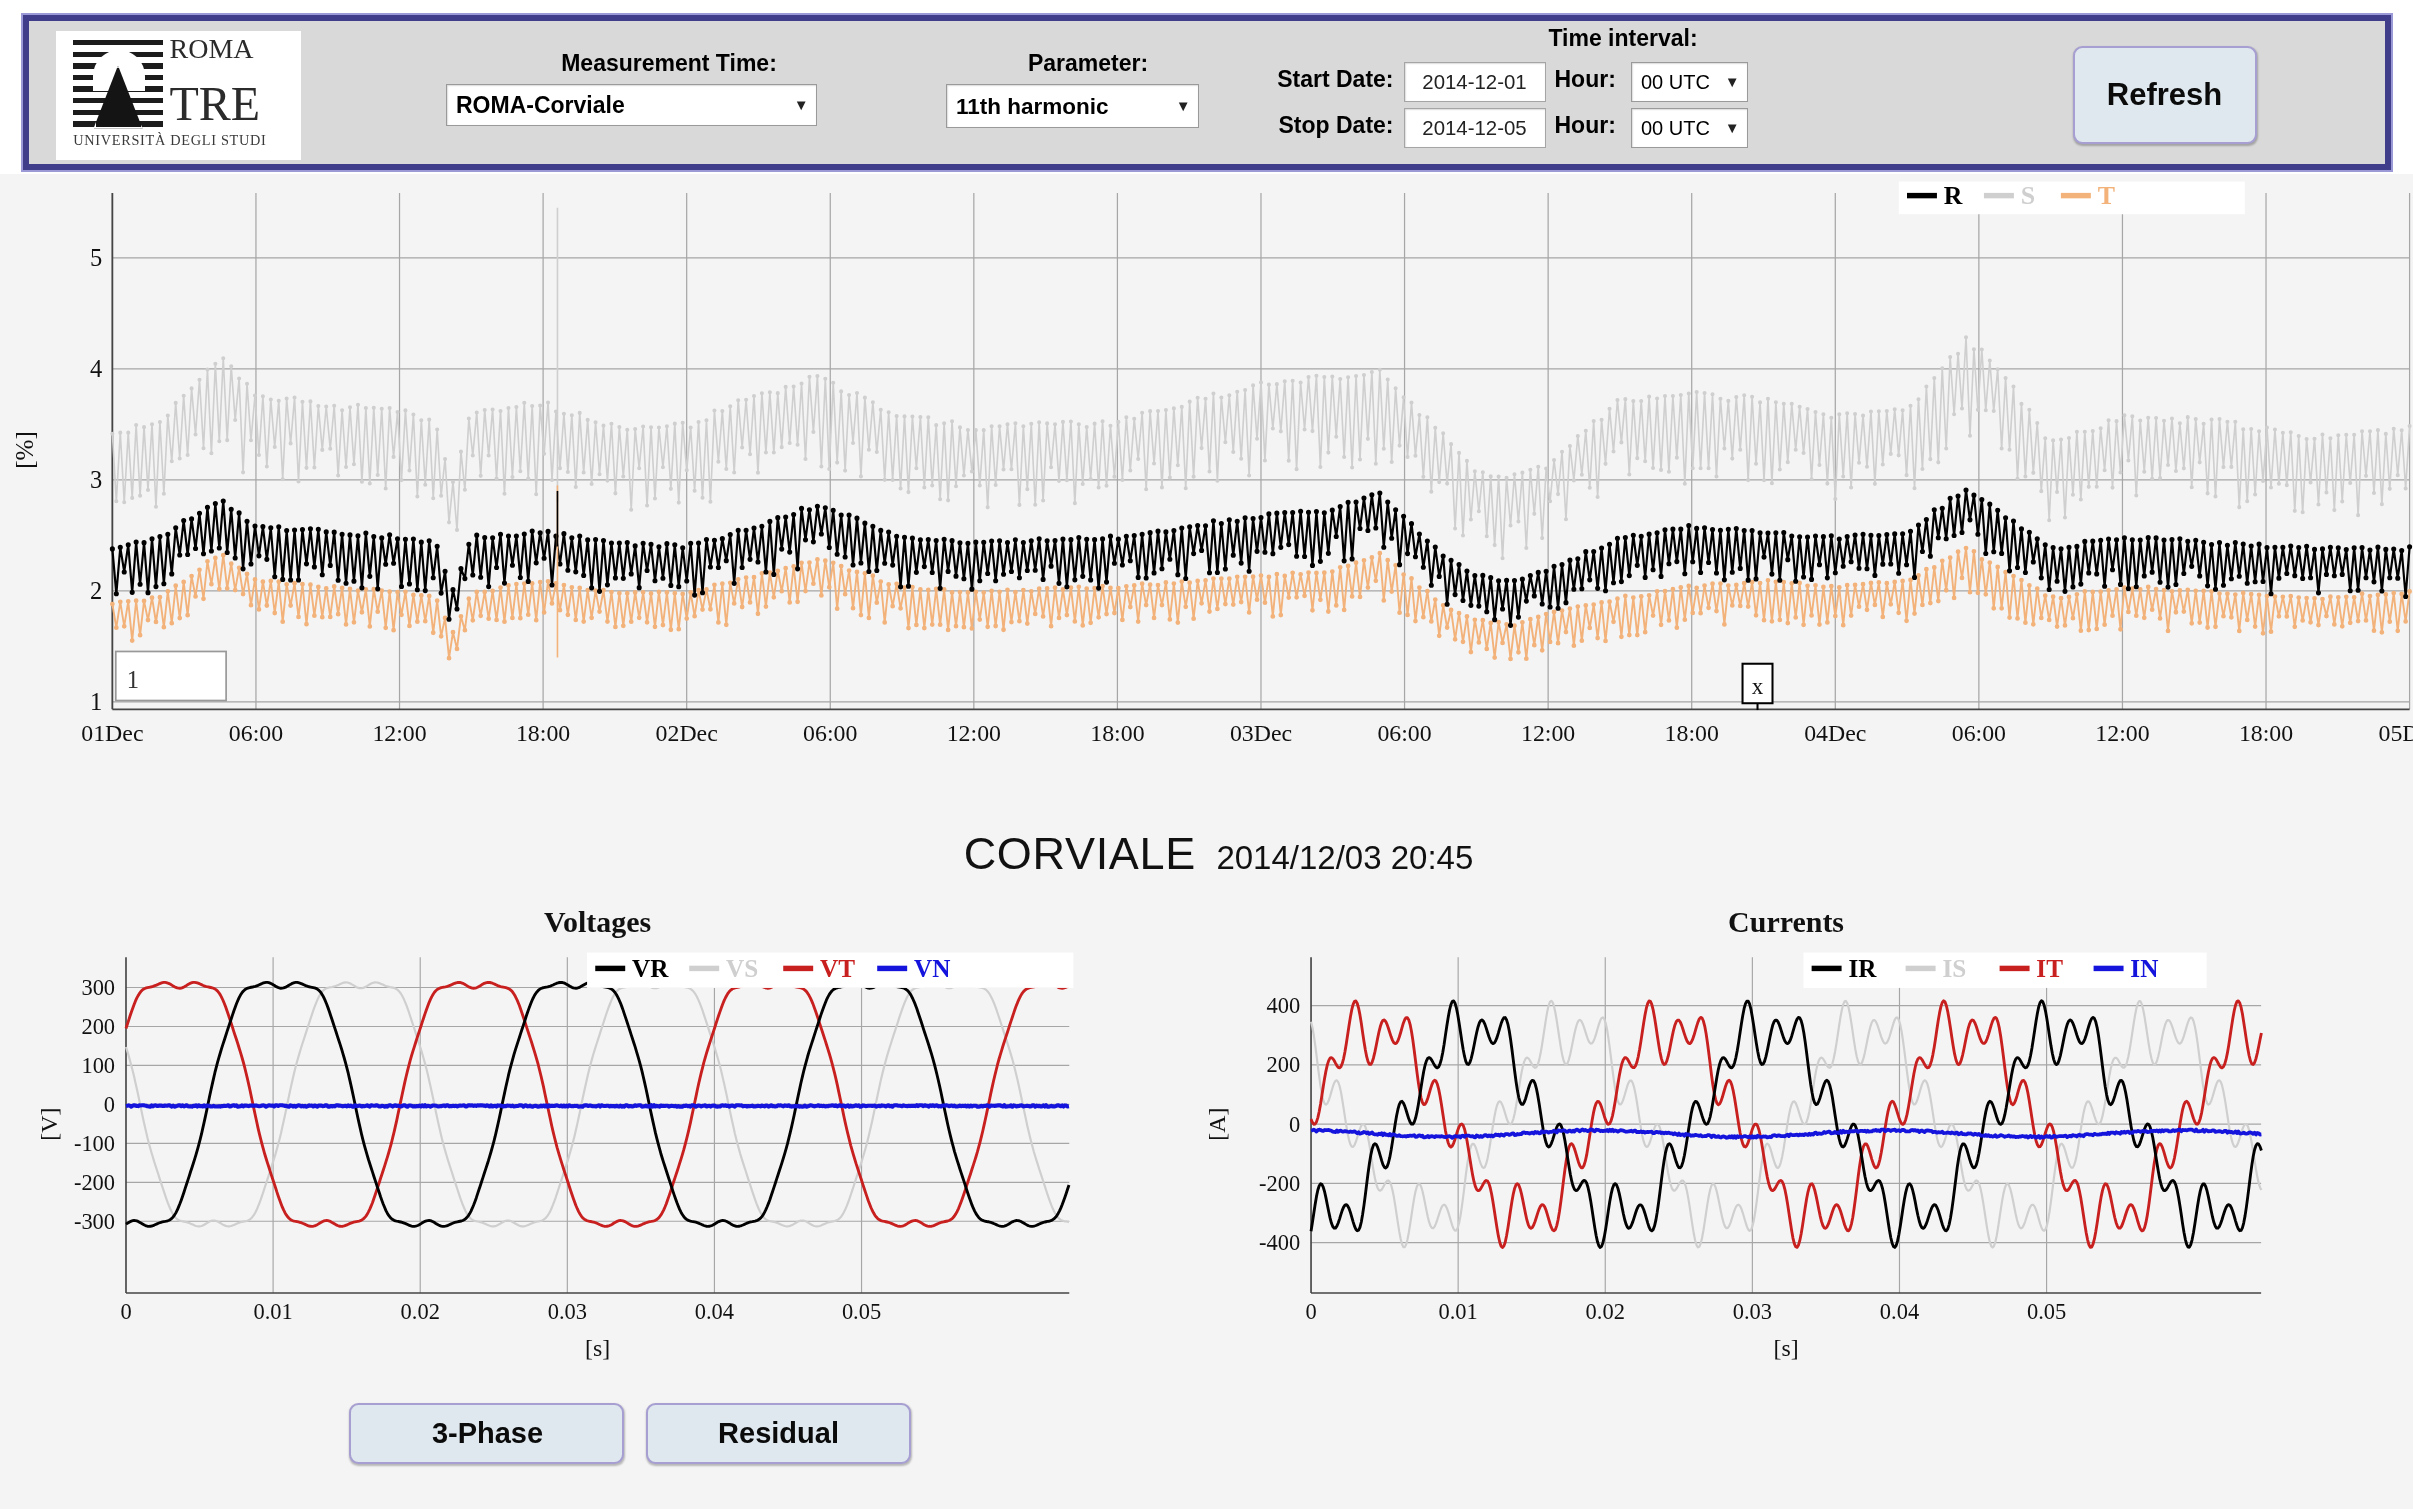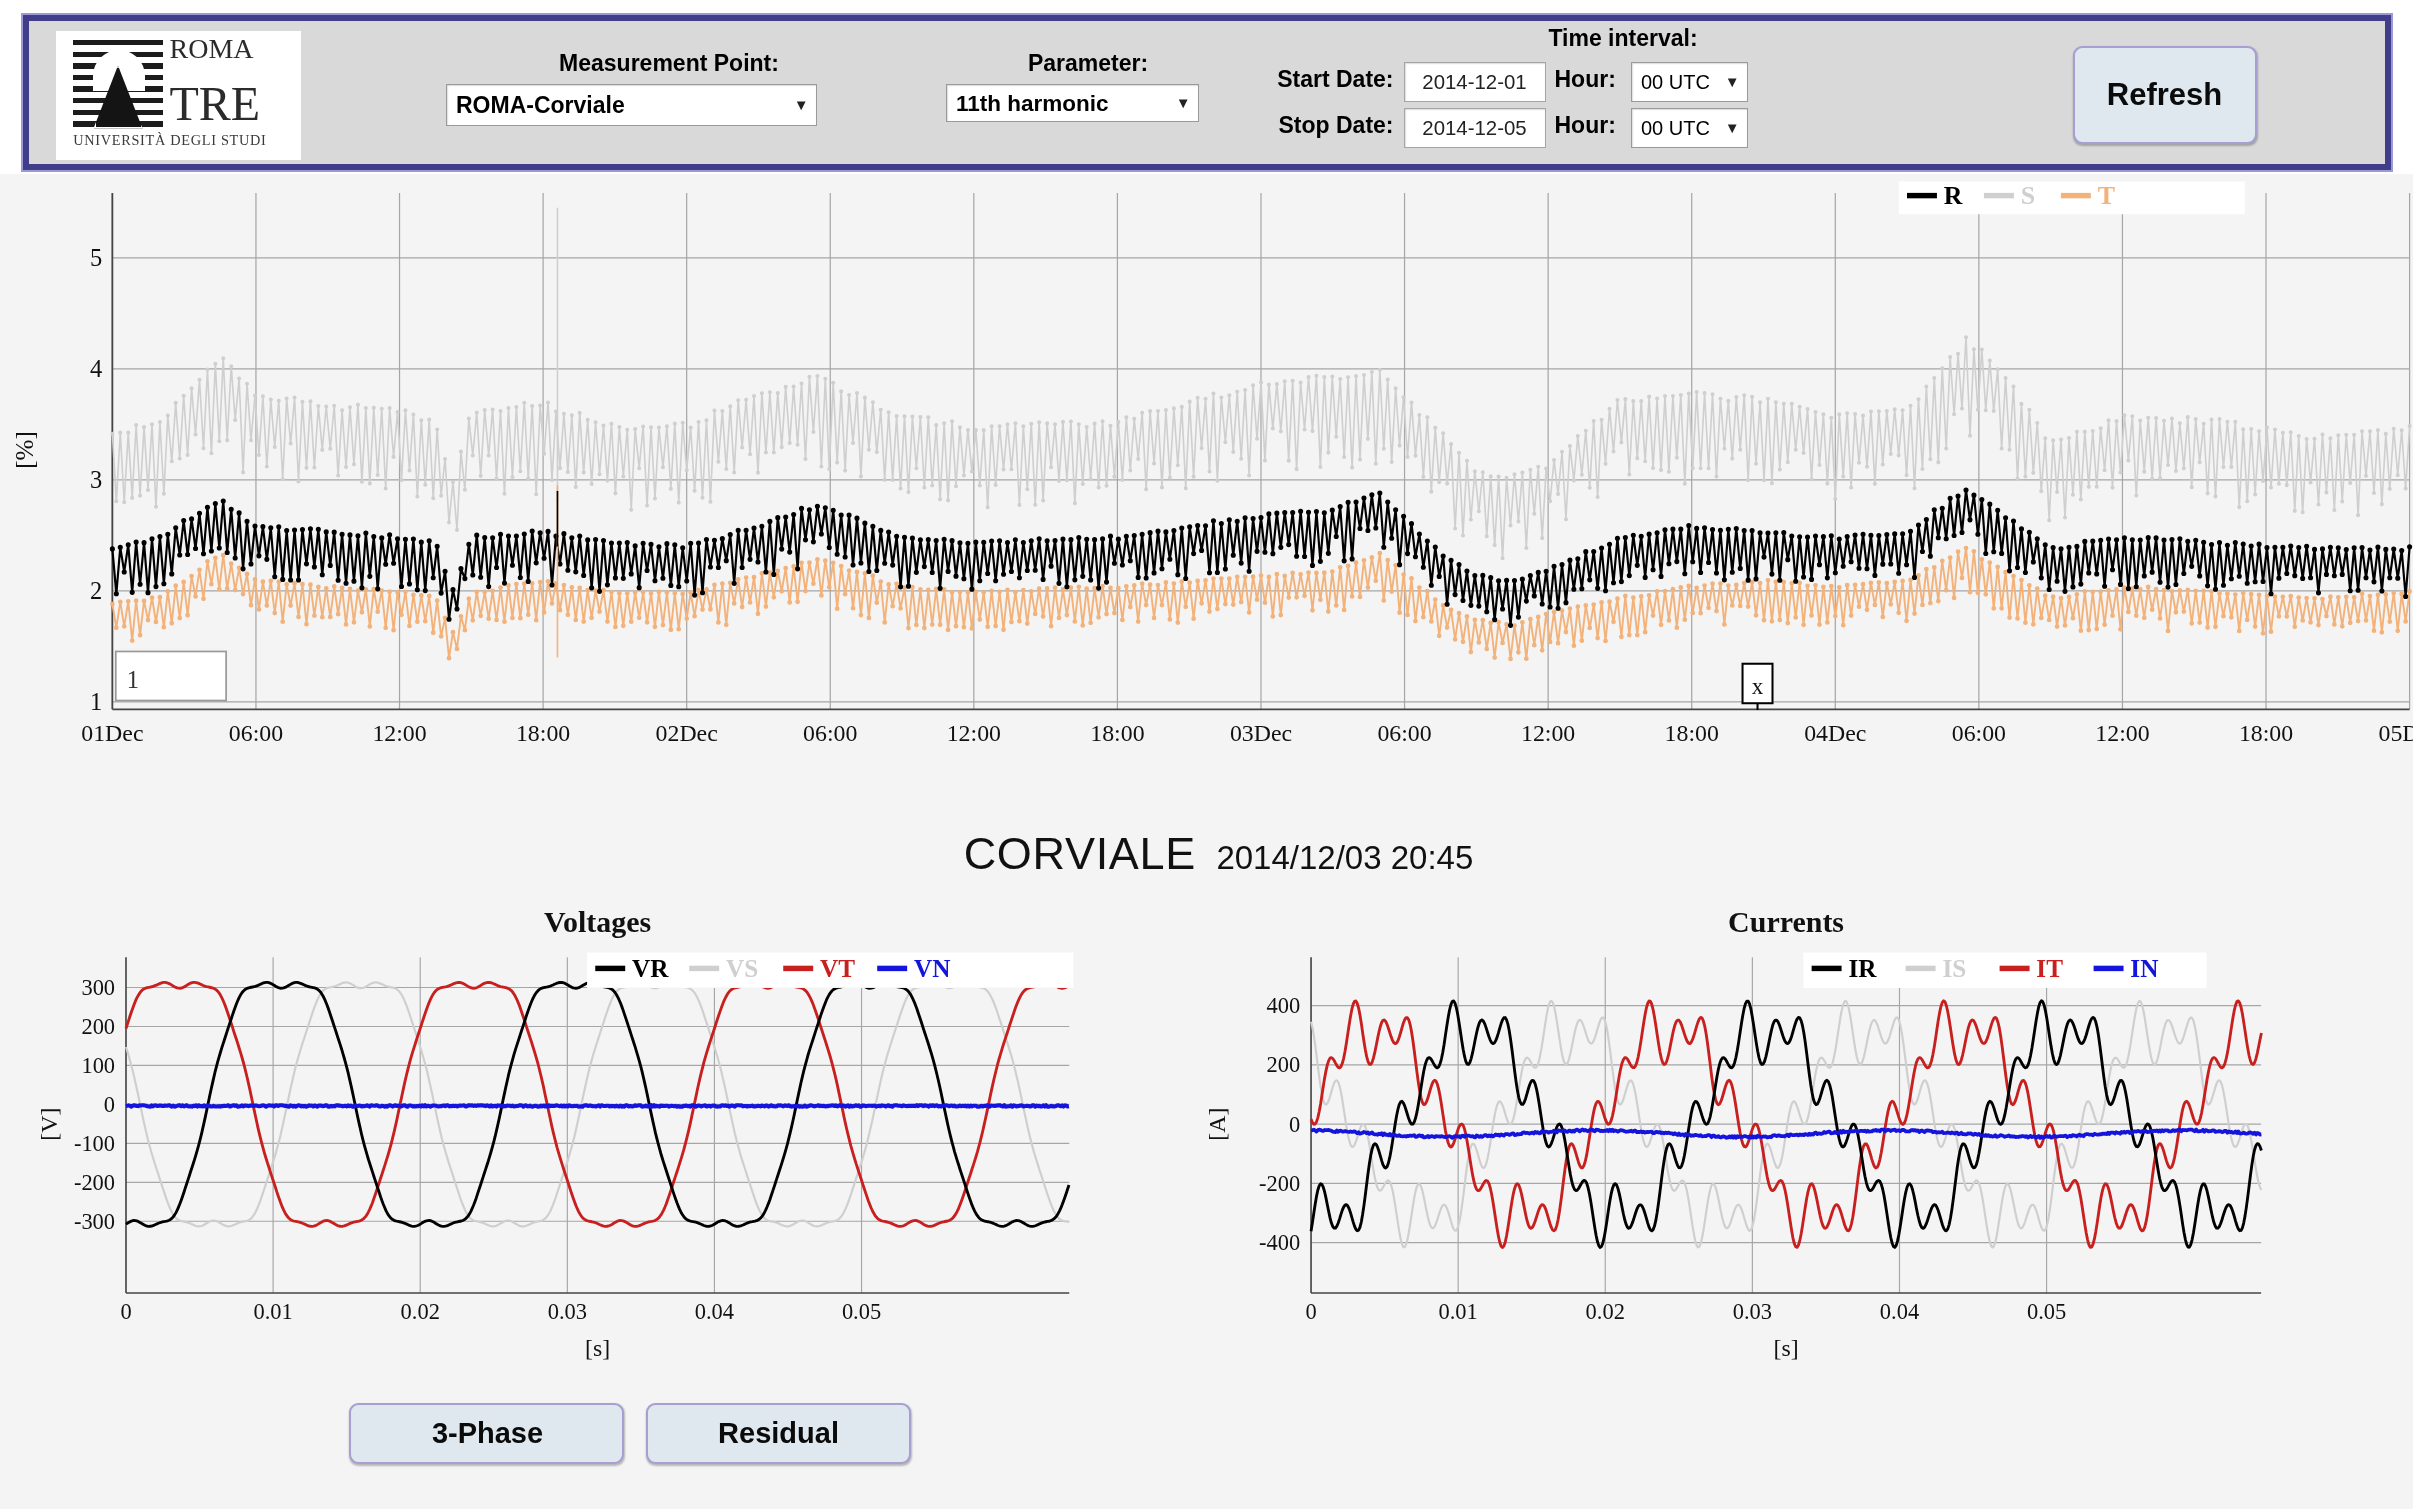--- a/index.html
+++ b/index.html
@@ -213,30 +213,30 @@
 
     <div id="logo">
       <div id="logo-stripes"></div>
       <div id="logo-arch"></div>
       <div id="logo-tri"></div>
       <div class="logo-word" style="top:4.1px;font-size:28px;">ROMA</div>
       <div class="logo-word" style="top:49px;font-size:48px;">TRE</div>
       <div id="logo-sub">UNIVERSITÀ DEGLI STUDI</div>
     </div>
 
-    <div class="hlabel" style="left:402px;top:29px;width:477px;">Measurement Point:</div>
+    <div class="hlabel" style="left:402px;top:29px;width:477px;">Measurement Time:</div>
     <div class="selbox" style="left:417px;top:63px;width:371px;height:42px;">
       <select style="font-weight:bold;font-size:23px;">
         <option>ROMA-Corviale</option>
       </select>
       <span class="selarrow">▼</span>
     </div>
 
     <div class="hlabel" style="left:879px;top:29px;width:361px;">Parameter:</div>
-    <div class="selbox" style="left:917px;top:63px;width:253px;height:38px;">
+    <div class="selbox" style="left:917px;top:63px;width:253px;height:44px;">
       <select style="font-weight:bold;font-size:22.5px;">
         <option>11th harmonic</option>
       </select>
       <span class="selarrow">▼</span>
     </div>
 
     <div class="hlabel" style="left:1431px;top:4.1px;width:327px;">Time interval:</div>
 
     <div class="hlabel-r" style="left:1219px;top:45px;width:146px;">Start Date:</div>
     <div class="datebox" style="left:1375px;top:41px;width:142px;height:40px;">

